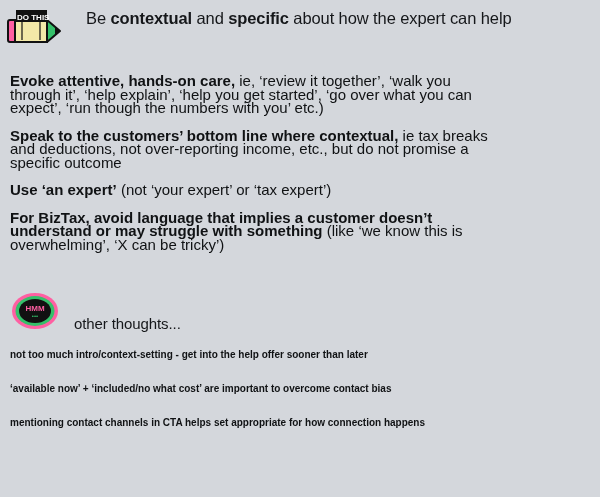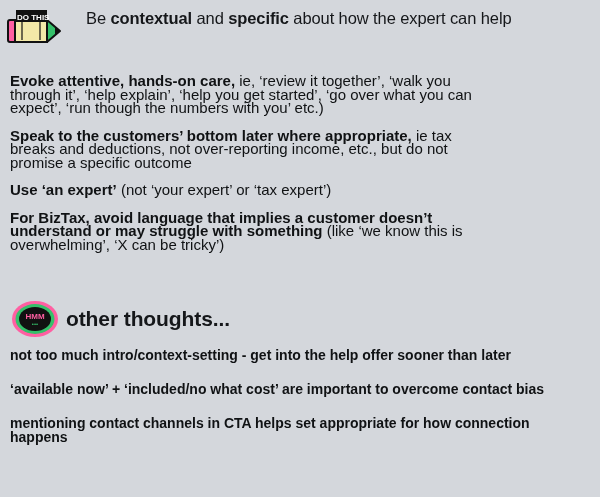--- a/index.html
+++ b/index.html
@@ -82,48 +82,49 @@
     font-weight: 700;
   }
   .bullet .muted {
     font-weight: 400;
   }
 
   
   .section2-row {
     position: absolute;
     left: 0;
-    top: 298px;
+    top: 290px;
     width: 491px;
     display: flex;
-    align-items: center;
+    align-items: flex-end;
   }
   .badge-blob {
     width: 58px;
     min-width: 58px;
     margin-left: 8px;
     position: relative;
     height: 42px;
   }
   .section2-title {
-    font-size: 21px;
-    font-weight: 700;
+    font-size: 15px;
+    font-weight: 400;
     color: #15171a;
+    margin-left: 8px;
     letter-spacing: -0.1px;
   }
 
   
   .thoughts {
     position: absolute;
     left: 10px;
     top: 348px;
     width: 560px;
   }
   .thought {
-    font-size: 14px;
+    font-size: 10px;
     font-weight: 700;
     color: #101214;
     line-height: 14px;
     margin-bottom: 20px;
   }
 
   
   .right-strip {
     position: absolute;
     right: 0;
@@ -161,21 +162,21 @@
       </svg>
     </div>
 
     <div class="header-text">
       <div class="headline"><span class="light">Be </span><span class="bold">contextual</span><span class="light"> and </span><span class="bold">specific</span><span class="light"> about how the expert can help</span></div>
     </div>
   </div>
 
   <div class="bullets">
     <div class="bullet"><b>Evoke attentive, hands-on care,</b><span class="muted"> ie, ‘review it together’, ‘walk you through it’, ‘help explain’, ‘help you get started’, ‘go over what you can expect’, ‘run though the numbers with you’ etc.)</span></div>
-    <div class="bullet"><b>Speak to the customers’ bottom later where appropriate,</b><span class="muted"> ie tax breaks and deductions, not over-reporting income, etc., but do not promise a specific outcome</span></div>
+    <div class="bullet"><b>Speak to the customers’ bottom line where contextual,</b><span class="muted"> ie tax breaks and deductions, not over-reporting income, etc., but do not promise a specific outcome</span></div>
     <div class="bullet"><b>Use ‘an expert’</b><span class="muted"> (not ‘your expert’ or ‘tax expert’)</span></div>
     <div class="bullet"><b>For BizTax, avoid language that implies a customer doesn’t understand or may struggle with something</b><span class="muted"> (like ‘we know this is overwhelming’, ‘X can be tricky’)</span></div>
   </div>
 
   <div class="section2-row">
     <div class="badge-blob">
       <svg width="58" height="42" viewBox="0 0 58 42">
         <g transform="translate(4,2)">
           <ellipse cx="23" cy="19" rx="23" ry="18" fill="#ff5fa2"></ellipse>
           <ellipse cx="23" cy="19" rx="19.5" ry="15" fill="#35c06a"></ellipse>

